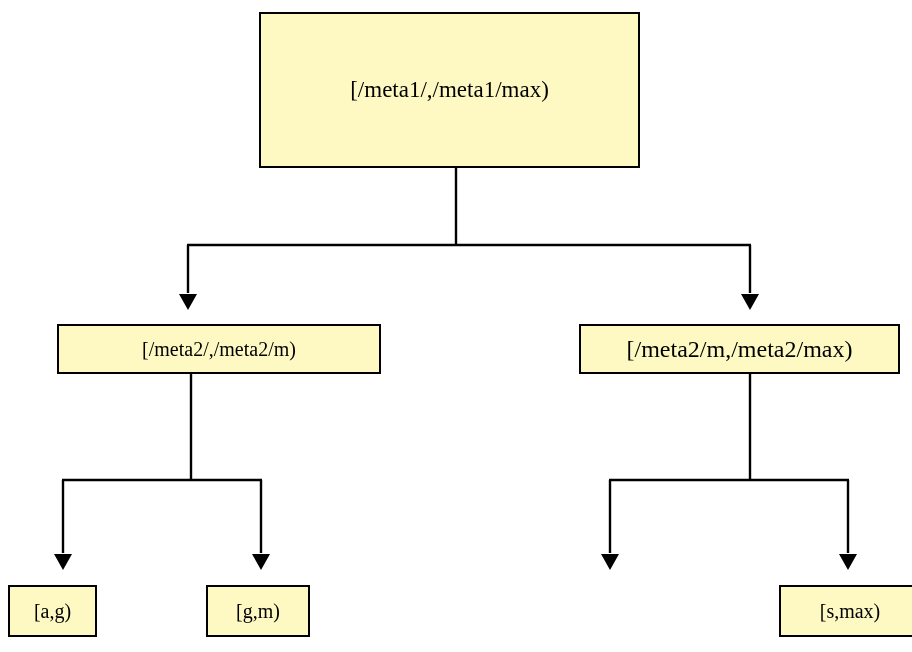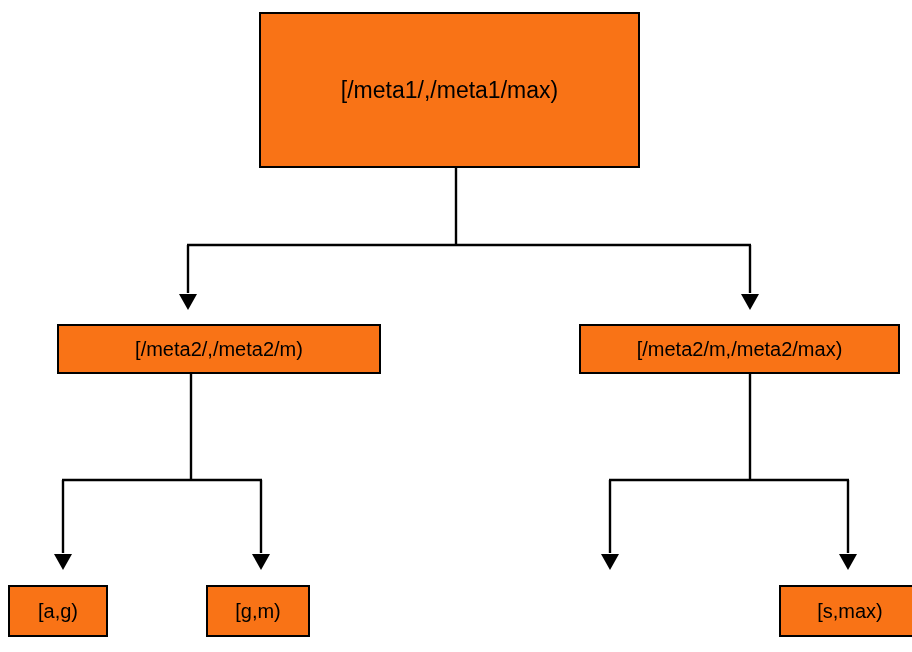--- a/index.html
+++ b/index.html
@@ -22,25 +22,25 @@
     position: absolute;
     left: 0;
     top: 0;
     width: 912px;
     height: 652px;
   }
   .node-box {
     position: absolute;
     box-sizing: border-box;
     border: 2px solid #000000;
-    background: #f97316;
+    background: #fef9c3;
     display: flex;
     align-items: center;
     justify-content: center;
-    font-family: Liberation Sans, sans-serif;
+    font-family: Liberation Serif, serif;
     color: #000000;
     white-space: pre;
     letter-spacing: 0px;
   }
   .node-root {
     left: 259px;
     top: 12px;
     width: 381px;
     height: 156px;
     font-size: 23px;
@@ -51,28 +51,28 @@
     width: 324px;
     height: 50px;
     font-size: 20px;
     margin-left: 36px;
   }
   .node-mid-right {
     left: 579px;
     top: 324px;
     width: 321px;
     height: 50px;
-    font-size: 20px;
+    font-size: 24px;
   }
   .node-leaf {
     top: 585px;
     height: 52px;
     font-size: 20px;
   }
-  .leaf-ag   { left: 8px;   width: 100px; }
+  .leaf-ag   { left: 8px;   width: 89px; }
   .leaf-gm   { left: 206px; width: 104px;  }
   .leaf-ms   { left: 553px; width: 99px;  }
   .leaf-smax { left: 779px; width: 142px; }
 </style>
 </head>
 <body>
 
 <div id="diagram-canvas">
 
   <svg id="diagram-svg" viewBox="0 0 912 652" xmlns="http://www.w3.org/2000/svg">

